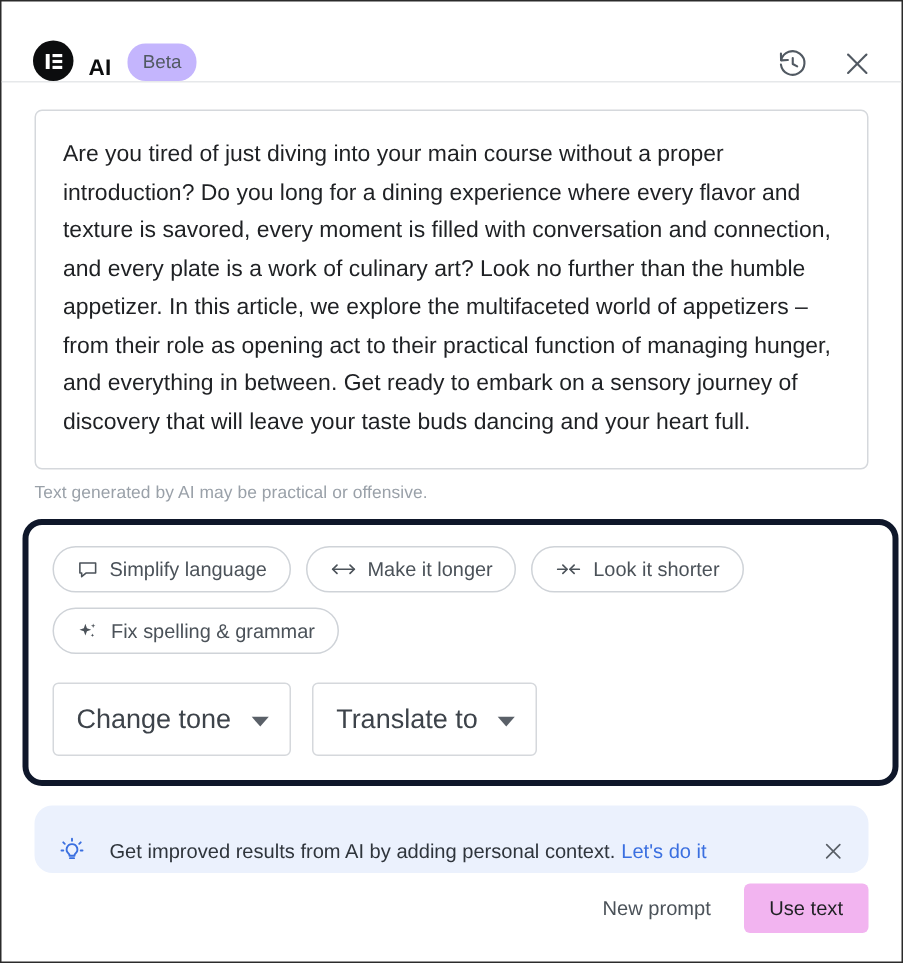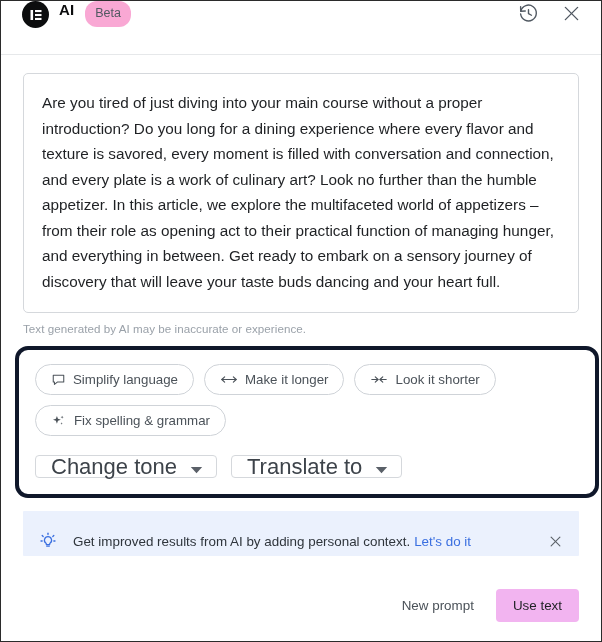--- a/index.html
+++ b/index.html
@@ -18,42 +18,42 @@
     background: #ffffff;
     border: 1px solid #2b2b2b;
     overflow: hidden;
   }
 
   
   #header {
     position: relative;
     height: 54px;
     display: flex;
-    align-items: flex-start;
+    align-items: flex-end;
     padding: 0 18px 0 21px;
     border-bottom: 1px solid #e6e8ea;
   }
   #logo-mark {
     width: 27px; height: 27px;
     border-radius: 50%;
     background: #0c0d0e;
     display: flex; align-items: center; justify-content: center;
     flex: 0 0 auto;
   }
   #logo-mark svg { display: block; }
   #app-title {
     margin-left: 10px;
     font-size: 15px;
     font-weight: 700;
     color: #0c0d0e;
     letter-spacing: .1px;
   }
   #beta-badge {
     margin-left: 11px;
-    background: #f9a8d4;
+    background: #c4b5fd;
     color: #515962;
     font-size: 12.5px;
     line-height: 1;
     padding: 6px 10px 7px;
     border-radius: 12px;
   }
   #header-actions {
     margin-left: auto;
     display: flex;
     align-items: center;
@@ -119,36 +119,36 @@
 
   .dropdown-row {
     display: flex;
     gap: 14px;
     margin-top: 19px;
   }
   .dropdown-btn {
     display: inline-flex;
     align-items: center;
     gap: 13px;
-    height: 23px;
+    height: 49px;
     padding: 0 13px 0 15px;
     border: 1px solid #d5d8dc;
     border-radius: 4px;
     background: #ffffff;
     color: #3d434a;
-    font-size: 22px;
+    font-size: 18px;
     cursor: pointer;
     white-space: nowrap;
   }
 
   
   #notice {
     margin: 13px 22px 0 22px;
     background: #ebf1fd;
-    border-radius: 1px;
+    border-radius: 12px;
     height: 45px;
     display: flex;
     align-items: center;
     padding: 15px 14px 0 15px;
   }
   #notice-icon { flex: 0 0 auto; display: flex; }
   #notice-text {
     margin-left: 15px;
     font-size: 13.4px;
     color: #2f353c;
@@ -224,21 +224,21 @@
         <svg width="21" height="21" viewBox="0 0 24 24" fill="none" stroke="currentColor" stroke-width="1.6" stroke-linecap="round" aria-hidden="true">
           <line x1="5" y1="5" x2="19" y2="19"></line>
           <line x1="19" y1="5" x2="5" y2="19"></line>
         </svg>
       </div>
     </div>
   </div>
 
   <div id="content">
     <div id="generated-text">Are you tired of just diving into your main course without a proper introduction? Do you long for a dining experience where every flavor and texture is savored, every moment is filled with conversation and connection, and every plate is a work of culinary art? Look no further than the humble appetizer. In this article, we explore the multifaceted world of appetizers – from their role as opening act to their practical function of managing hunger, and everything in between. Get ready to embark on a sensory journey of discovery that will leave your taste buds dancing and your heart full.</div>
-    <div id="disclaimer">Text generated by AI may be inaccurate or experience.</div>
+    <div id="disclaimer">Text generated by AI may be practical or offensive.</div>
 
     <div id="actions-highlight">
 
       <div class="chip-row">
 
         <div class="chip">
           <span>
             <svg width="15" height="15" viewBox="0 0 20 20" fill="none" stroke="currentColor" stroke-width="1.4" stroke-linejoin="round" aria-hidden="true">
               <path d="M3 4.4h14v9H8.4L4.6 16.6V13.4H3z"></path>
             </svg>

